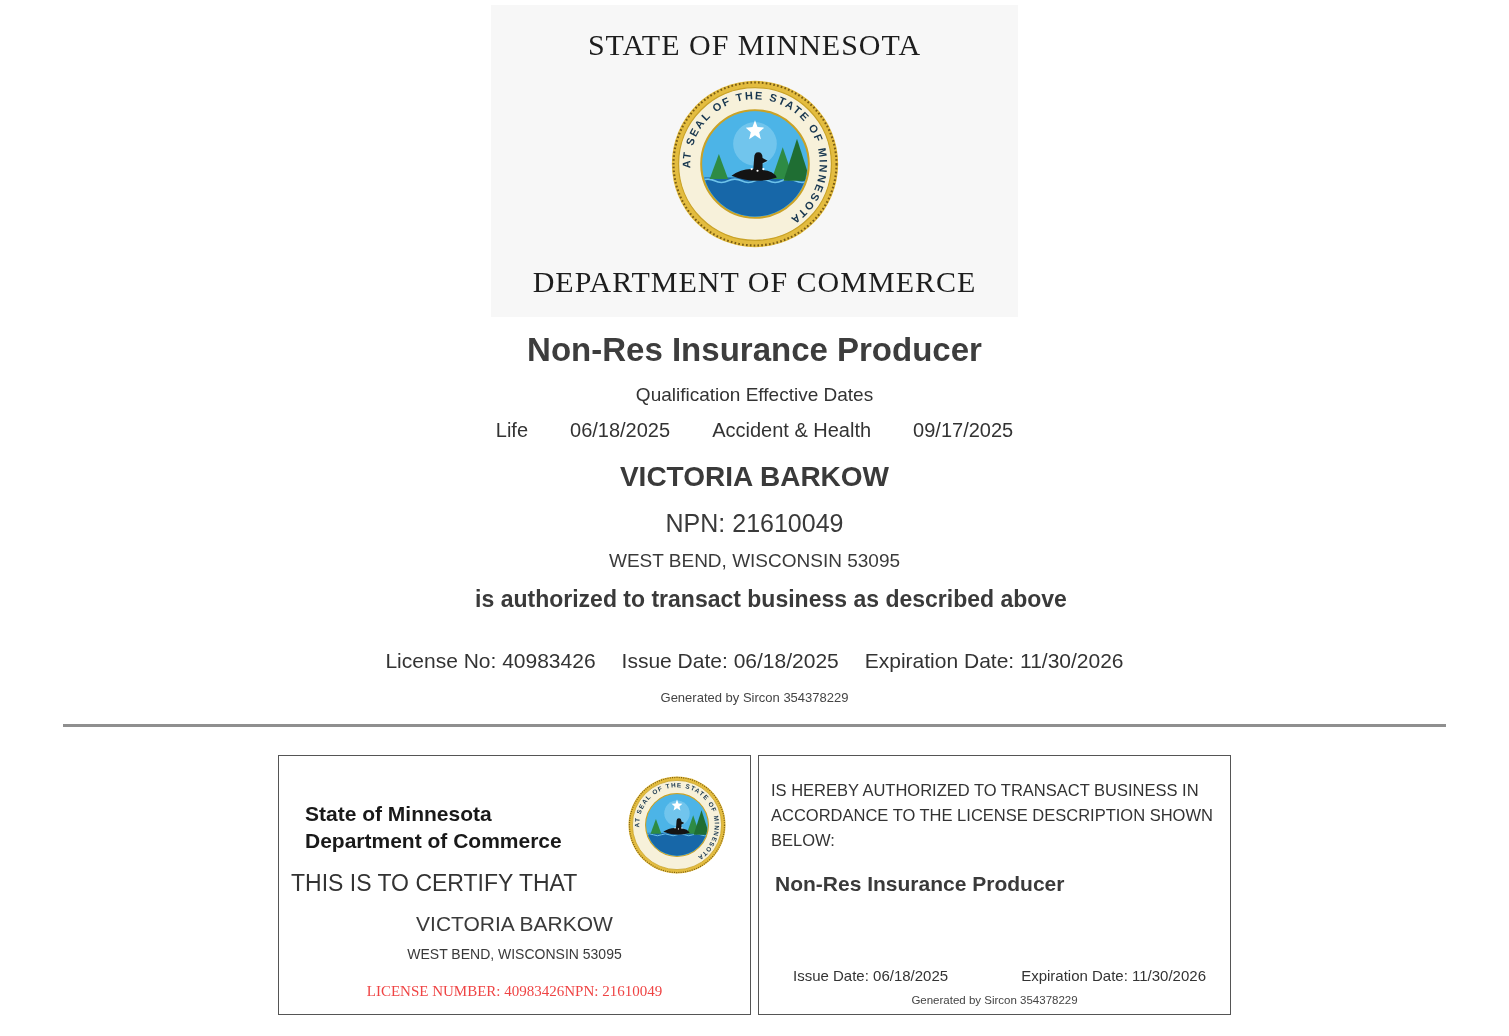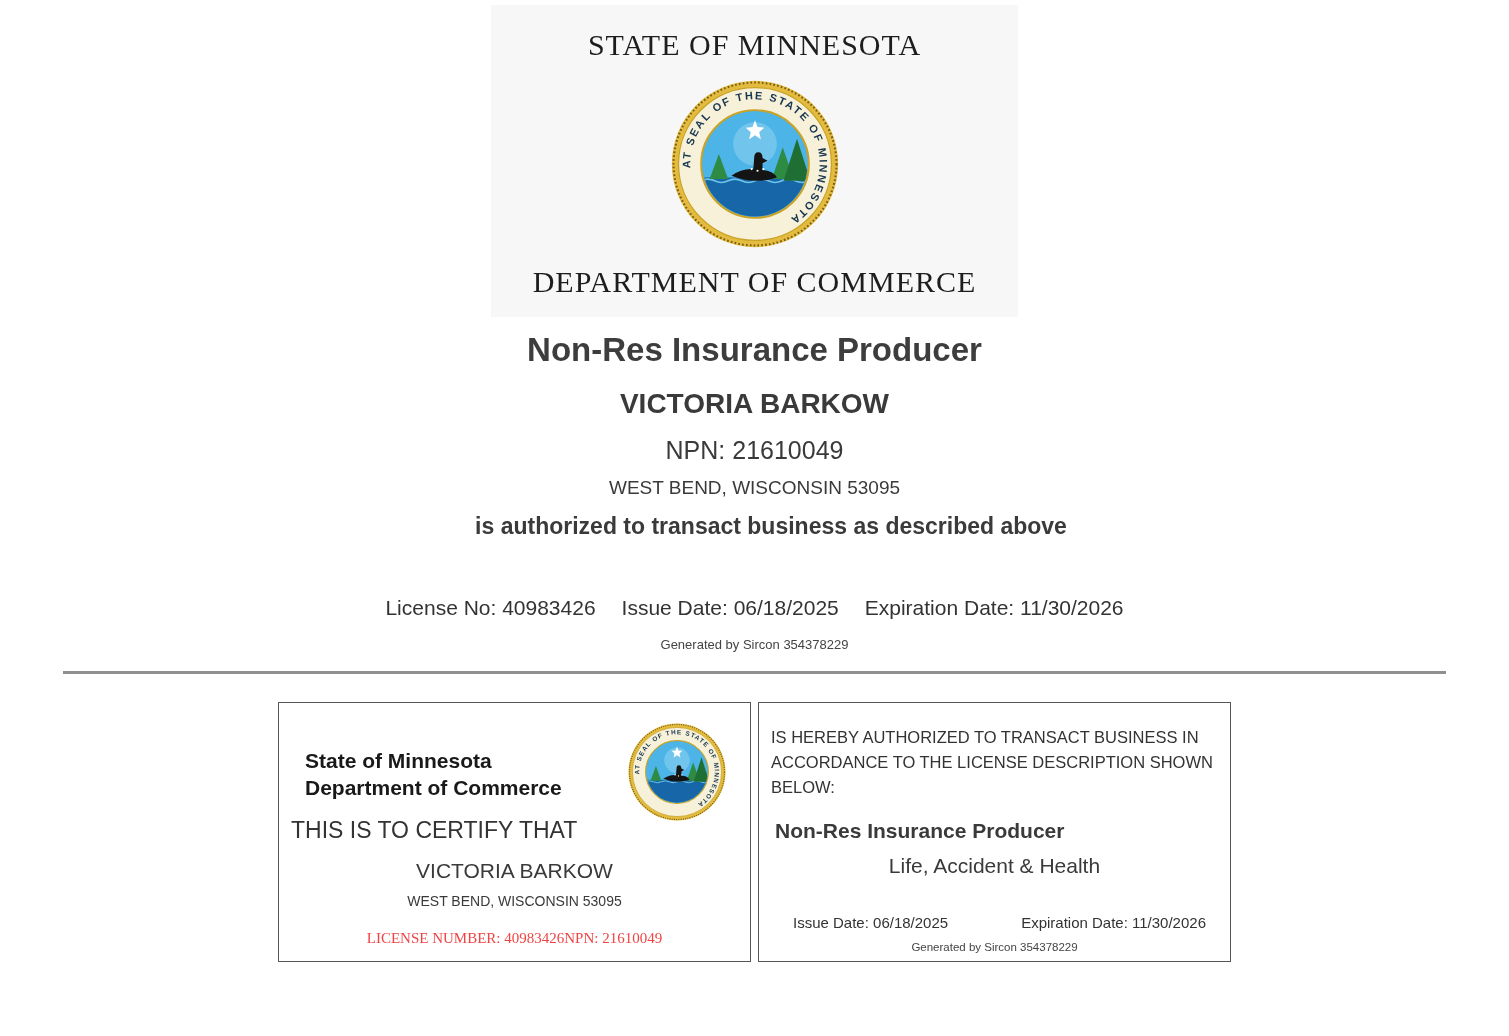--- a/index.html
+++ b/index.html
@@ -84,21 +84,21 @@
     color: #3a3a3a;
     margin-top: 14px;
     padding-left: 33px;
   }
   .license-row {
     display: flex;
     justify-content: center;
     gap: 26px;
     font-size: 21px;
     color: #333;
-    margin-top: 56px;
+    margin-top: 36px;
   }
   .generated-line {
     text-align: center;
     font-size: 13px;
     color: #444;
     margin-top: 17px;
   }
 
   
   .divider {
@@ -263,21 +263,28 @@
     <div class="seal-large">
       <svg viewBox="0 0 200 200">
           <use href="#mn-seal"></use>
         </svg>
     </div>
     <div class="serif-title">DEPARTMENT OF COMMERCE</div>
   </div>
 
   <div class="license-type">Non-Res Insurance Producer</div>
 
-
+  <div class="qual-heading">Qualification Effective Dates</div>
+
+  <div class="qual-row">
+    <span>Life</span>
+    <span>06/18/2025</span>
+    <span>Accident &amp; Health</span>
+    <span>09/17/2025</span>
+  </div>
 
   <div class="holder-name">VICTORIA BARKOW</div>
   <div class="npn-line">NPN: 21610049</div>
   <div class="address-line">WEST BEND, WISCONSIN 53095</div>
   <div class="auth-line">is authorized to transact business as described above</div>
 
   <div class="license-row">
     <span>License No: 40983426</span>
     <span>Issue Date: 06/18/2025</span>
     <span>Expiration Date: 11/30/2026</span>
@@ -304,21 +311,20 @@
       <div class="card-addr">WEST BEND, WISCONSIN 53095</div>
       <div class="card-bottom">
         <span>LICENSE NUMBER: 40983426</span>
         <span>NPN: 21610049</span>
       </div>
     </div>
 
     <div class="card">
       <div class="card-auth">IS HEREBY AUTHORIZED TO TRANSACT BUSINESS IN ACCORDANCE TO THE LICENSE DESCRIPTION SHOWN BELOW:</div>
       <div class="card-type">Non-Res Insurance Producer</div>
-      <div class="card-quals">Life, Accident &amp; Health</div>
       <div class="card-dates">
         <span>Issue Date: 06/18/2025</span>
         <span>Expiration Date: 11/30/2026</span>
       </div>
       <div class="card-generated">Generated by Sircon 354378229</div>
     </div>
 
   </div>
 </div>
 

